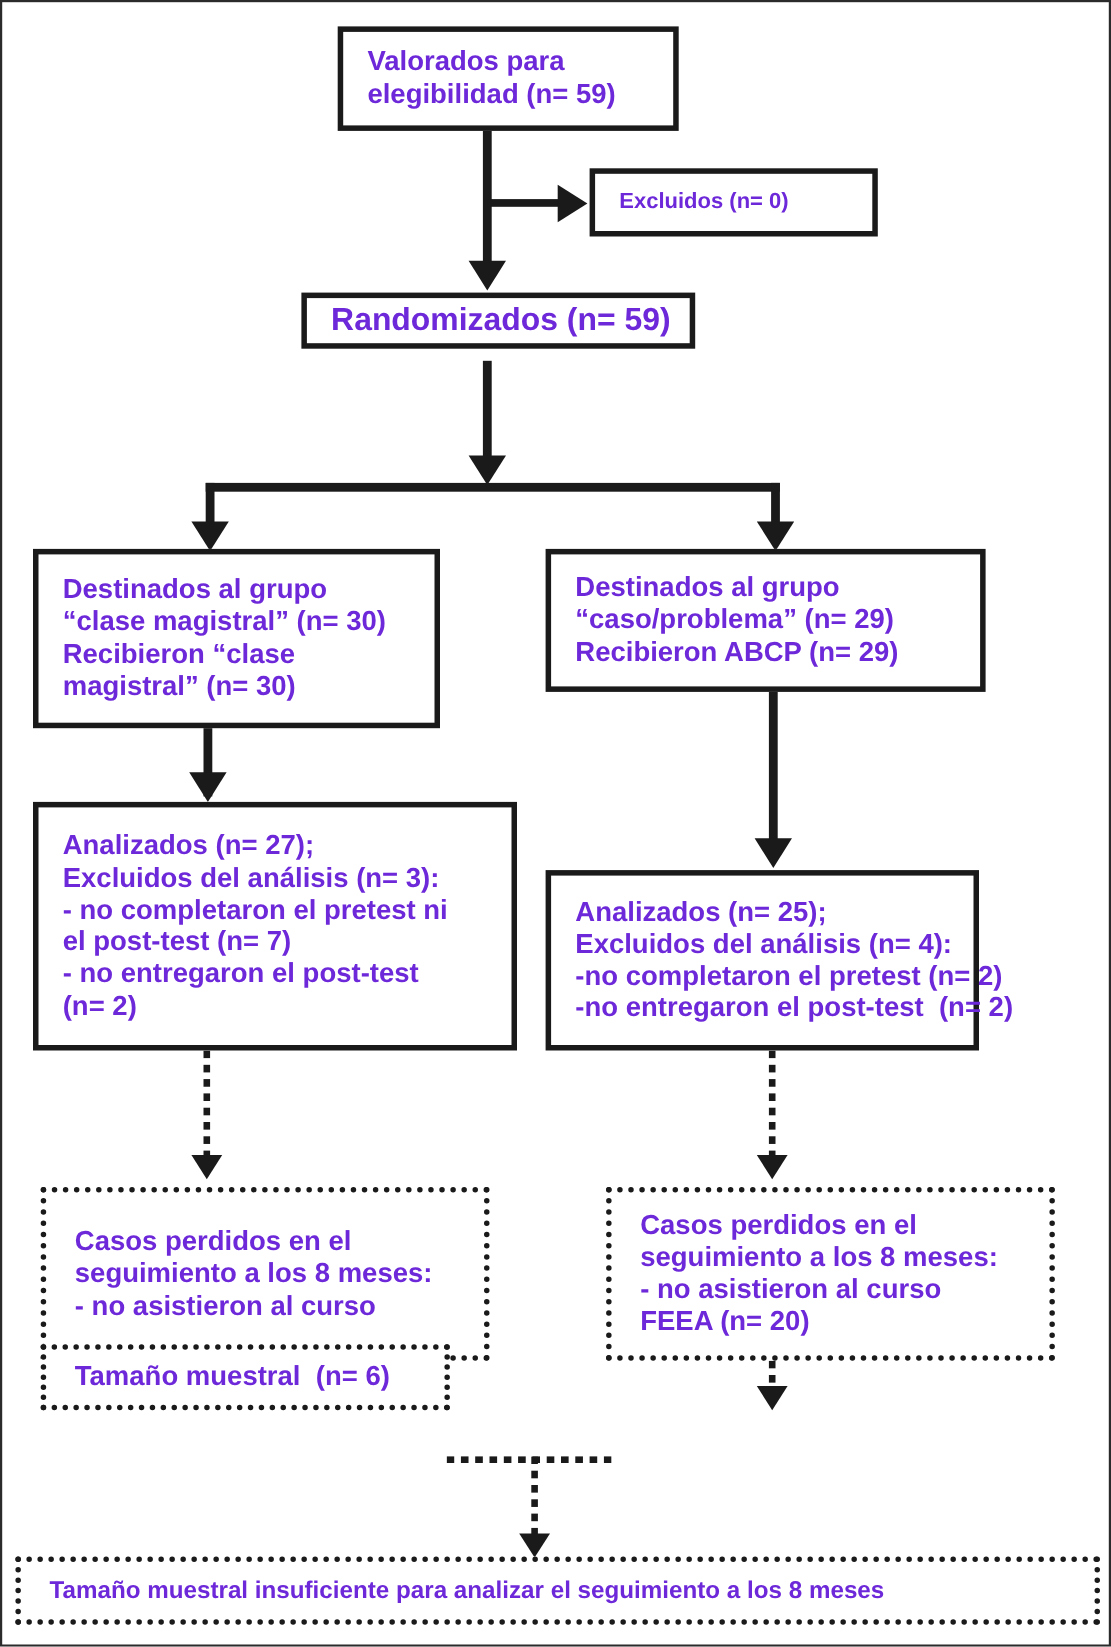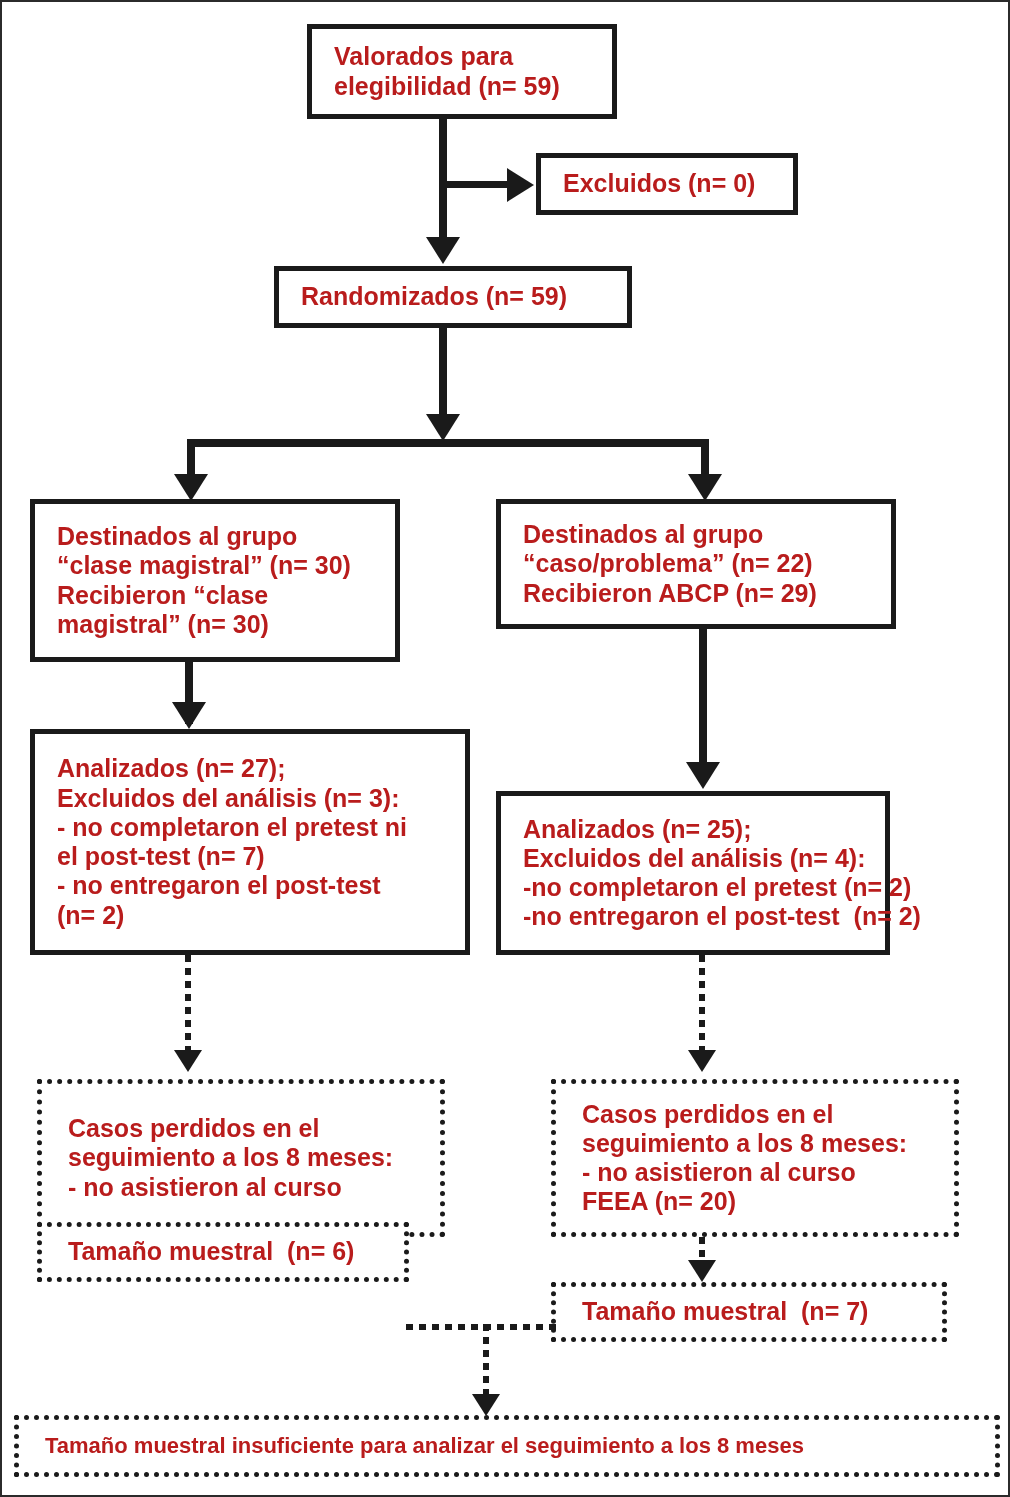--- a/index.html
+++ b/index.html
@@ -14,21 +14,21 @@
     background: #ffffff;
     box-sizing: border-box;
     border: 2px solid #2b2b2b;
     overflow: hidden;
     font-family: "Liberation Sans", sans-serif;
   }
   .box {
     position: absolute;
     box-sizing: border-box;
     background: #ffffff;
-    color: #b91c1c;
+    color: #6d28d9;
     font-weight: bold;
     line-height: 1.17;
     display: flex;
     flex-direction: column;
     justify-content: center;
   }
   .box.solid {
     border: 5px solid #1a1a1a;
   }
   .box.dotted {
@@ -95,25 +95,25 @@
     <span class="line">Valorados para</span>
     <span class="line">elegibilidad (n= 59)</span>
   </div>
 
   <div class="vline" style="left:437px; top:117px; width:8px; height:125px;"></div>
   <div class="arrow-down" style="left:424px; top:235px;"></div>
 
   <div class="hline" style="left:441px; top:179px; width:70px; height:7px;"></div>
   <div class="arrow-right" style="left:505px; top:166px;"></div>
 
-  <div class="box solid pad-l" style="left:534px; top:151px; width:262px; height:62px; font-size:25px;">
+  <div class="box solid pad-l" style="left:534px; top:151px; width:262px; height:62px; font-size:20px;">
     <span class="line">Excluidos (n= 0)</span>
   </div>
 
-  <div class="box solid pad-l" style="left:272px; top:264px; width:358px; height:62px; font-size:25px;">
+  <div class="box solid pad-l" style="left:272px; top:264px; width:358px; height:51px; font-size:29px;">
     <span class="line">Randomizados (n= 59)</span>
   </div>
 
   <div class="vline" style="left:437px; top:326px; width:8px; height:92px;"></div>
   <div class="arrow-down" style="left:424px; top:412px;"></div>
 
   <div class="hline" style="left:185px; top:437px; width:522px; height:8px;"></div>
 
   <div class="vline" style="left:185px; top:437px; width:8px; height:44px;"></div>
   <div class="arrow-down" style="left:172px; top:472px;"></div>
@@ -126,21 +126,21 @@
     <span class="line">“clase magistral” (n= 30)</span>
     <span class="line">Recibieron “clase</span>
     <span class="line">magistral” (n= 30)</span>
   </div>
 
   <div class="vline" style="left:183px; top:660px; width:8px; height:62px;"></div>
   <div class="arrow-down" style="left:170px; top:700px;"></div>
 
   <div class="box solid pad-l" style="left:494px; top:497px; width:400px; height:130px; font-size:25px;">
     <span class="line">Destinados al grupo</span>
-    <span class="line">“caso/problema” (n= 22)</span>
+    <span class="line">“caso/problema” (n= 29)</span>
     <span class="line">Recibieron ABCP (n= 29)</span>
   </div>
 
   <div class="vline" style="left:697px; top:627px; width:8px; height:150px;"></div>
   <div class="arrow-down" style="left:684px; top:760px;"></div>
 
   <div class="box solid pad-l" style="left:28px; top:727px; width:440px; height:226px; font-size:25px;">
     <span class="line">Analizados (n= 27);</span>
     <span class="line">Excluidos del análisis (n= 3):</span>
     <span class="line">- no completaron el pretest ni</span>
@@ -178,23 +178,20 @@
   <div class="vdot" style="left:183px; top:1235px; width:7px; height:28px;"></div>
   <div class="arrow-down sm" style="left:172px; top:1258px;"></div>
 
   <div class="vdot" style="left:697px; top:1235px; width:7px; height:28px;"></div>
   <div class="arrow-down sm" style="left:686px; top:1258px;"></div>
 
   <div class="box dotted pad-l-sm" style="left:35px; top:1220px; width:372px; height:60px; font-size:25px;">
     <span class="line">Tamaño muestral  (n= 6)</span>
   </div>
 
-  <div class="box dotted pad-l-sm" style="left:549px; top:1280px; width:396px; height:60px; font-size:25px;">
-    <span class="line">Tamaño muestral  (n= 7)</span>
-  </div>
 
   <div class="hdot" style="left:404px; top:1322px; width:150px; height:7px;"></div>
   <div class="vdot" style="left:481px; top:1322px; width:7px; height:82px;"></div>
   <div class="arrow-down sm" style="left:470px; top:1392px;"></div>
 
   <div class="box dotted pad-l-sm" style="left:12px; top:1413px; width:986px; height:62px; font-size:22px;">
     <span class="line">Tamaño muestral insuficiente para analizar el seguimiento a los 8 meses</span>
   </div>
 
 </div>

